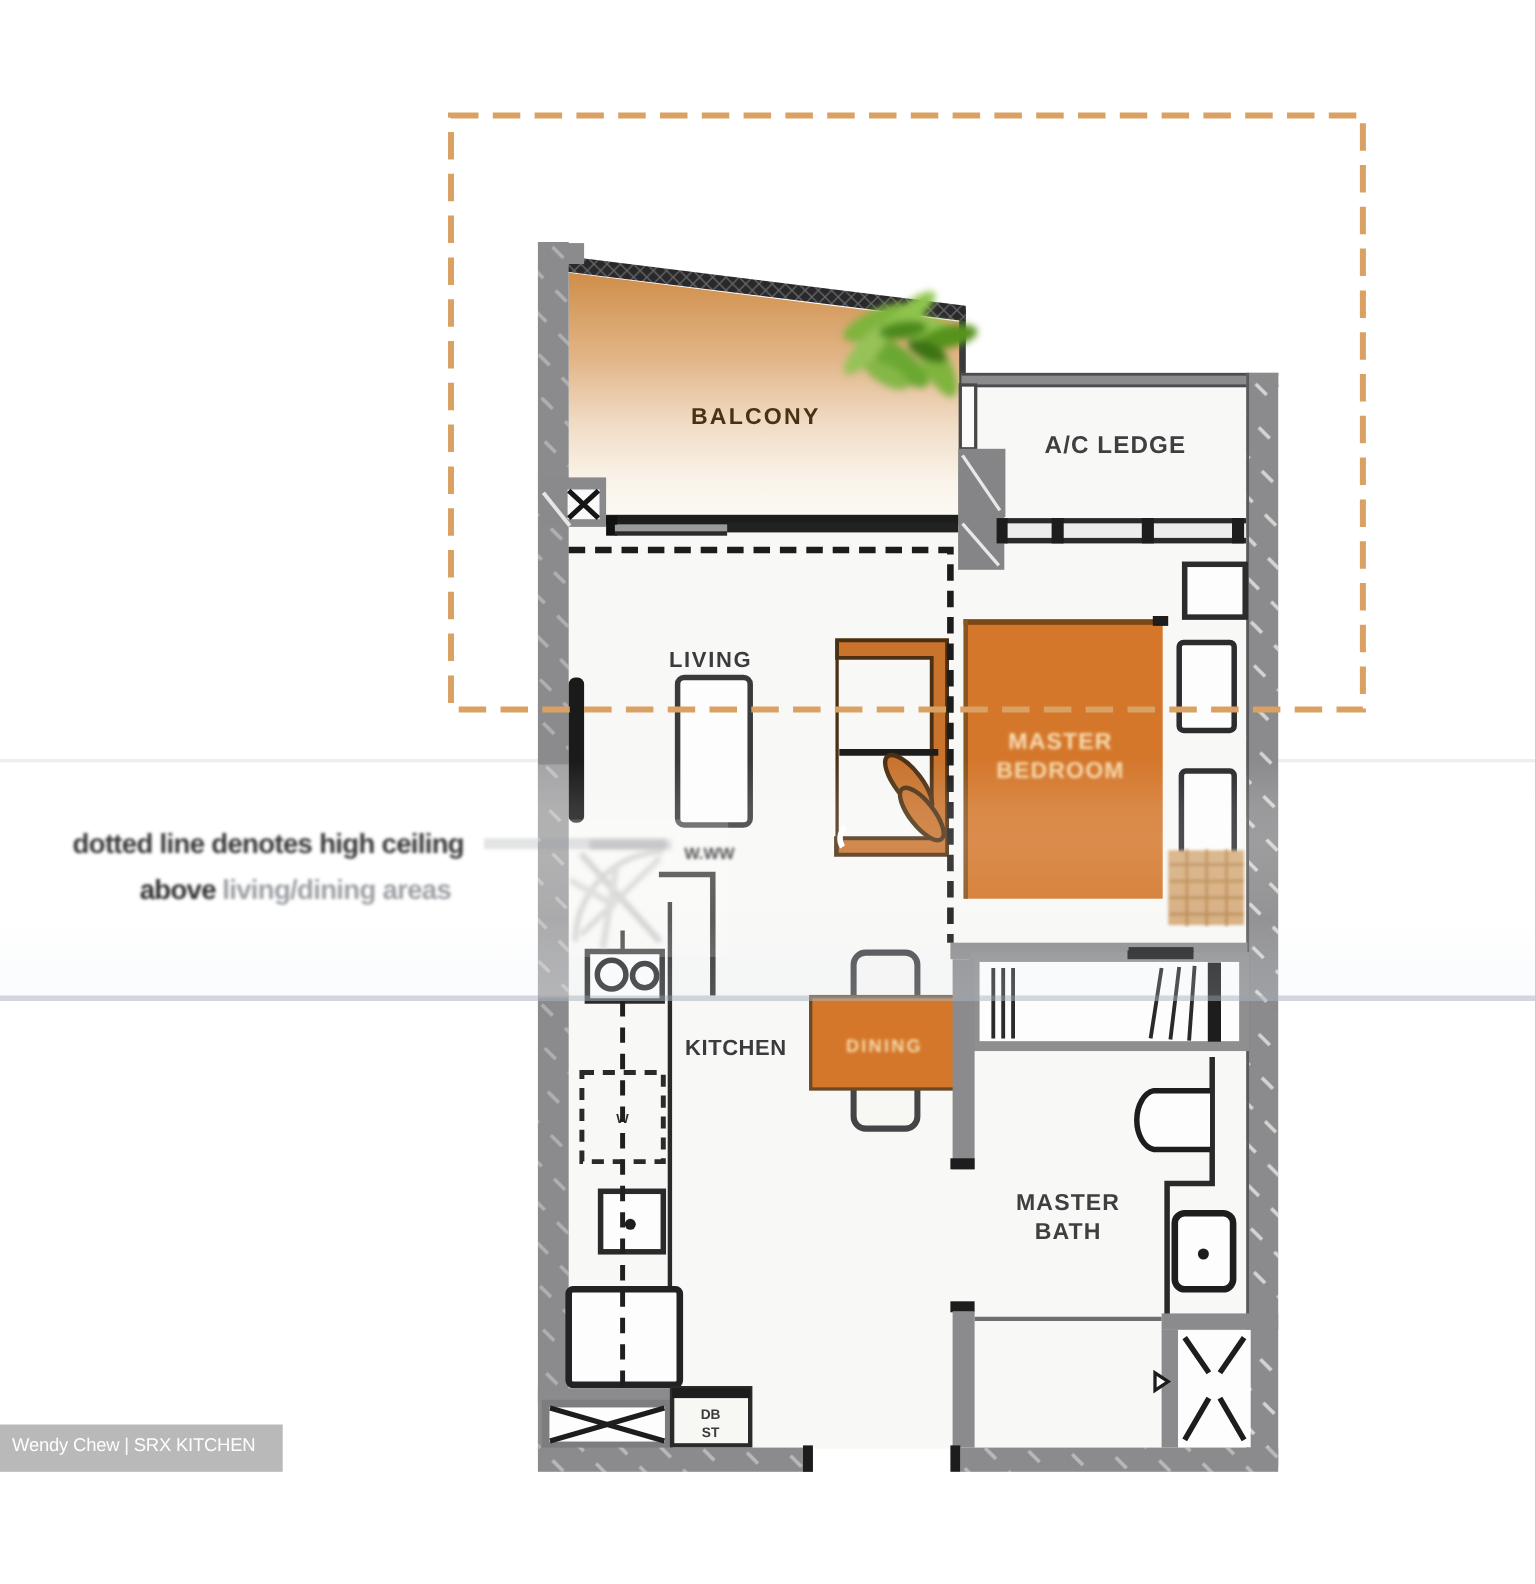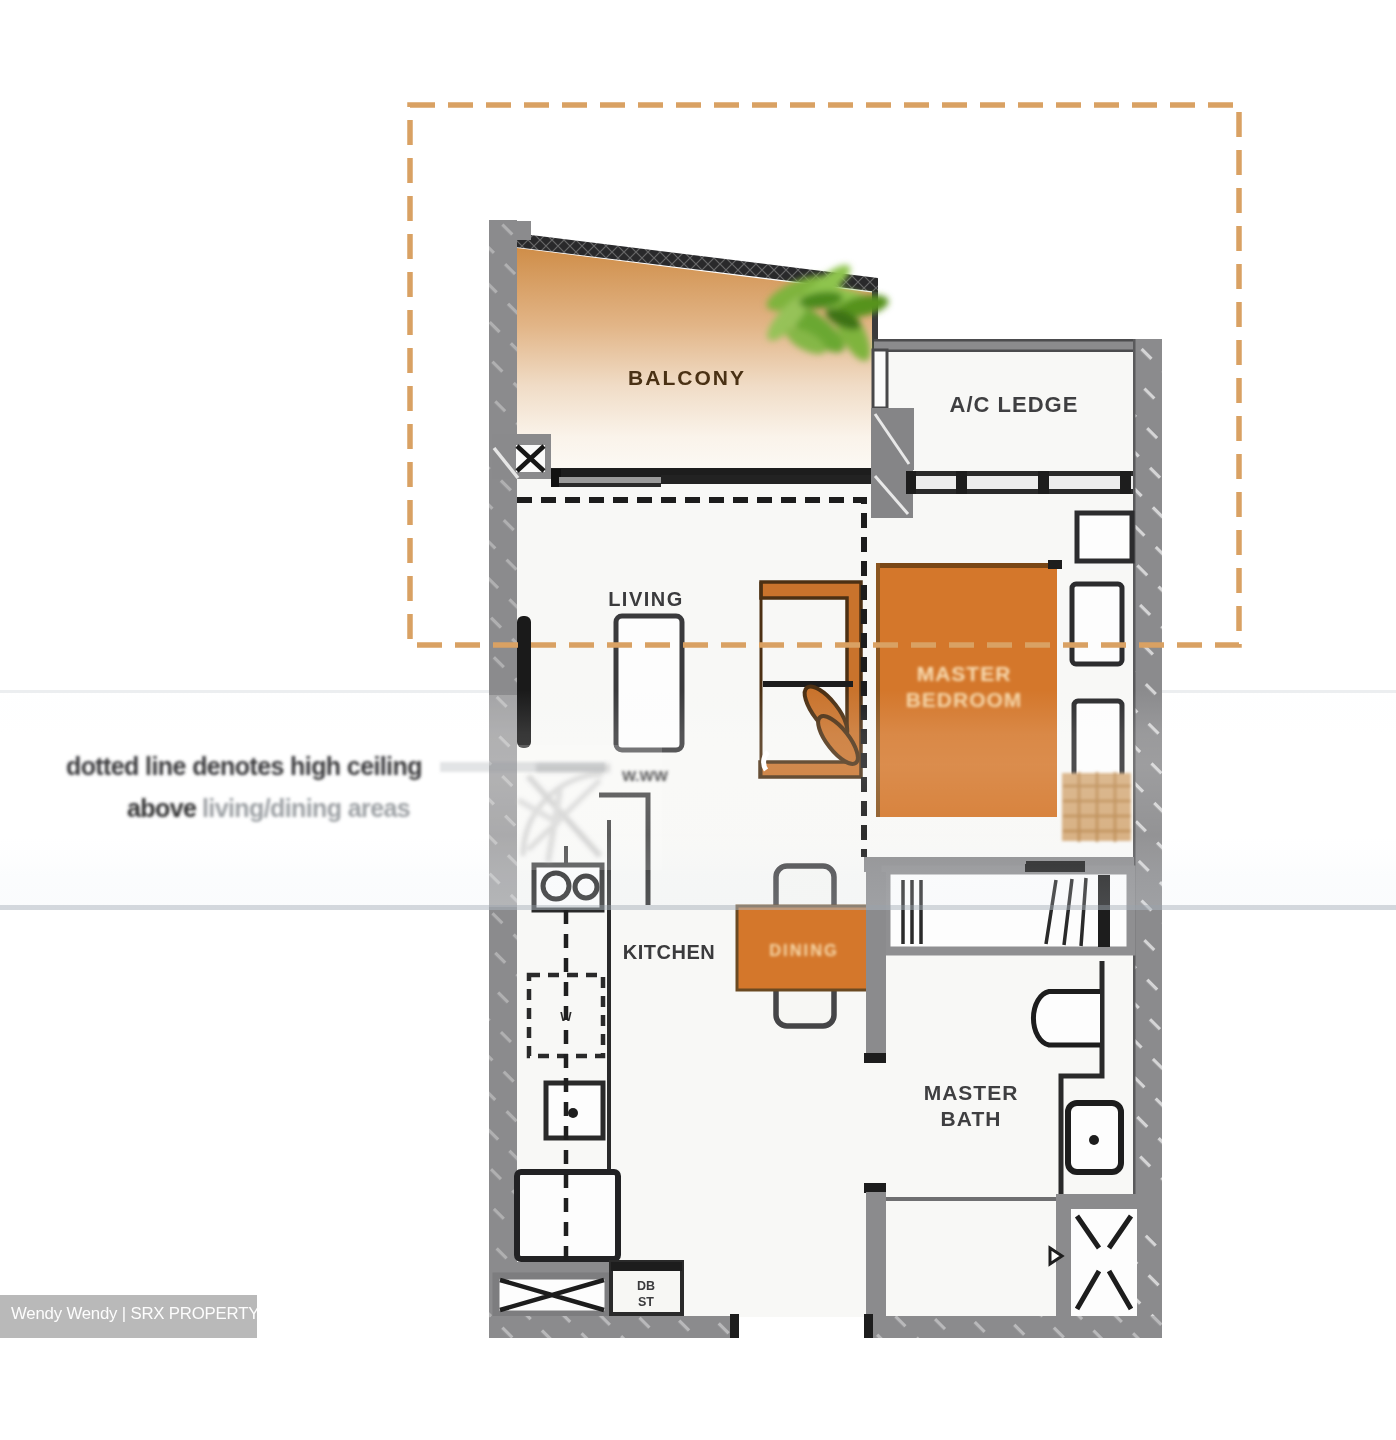--- a/index.html
+++ b/index.html
@@ -302,14 +302,14 @@
   <text x="127" y="817" font-size="25" font-weight="bold" letter-spacing="-0.6" fill="#2d2d2f">above</text>
   <text x="202" y="817" font-size="25" font-weight="bold" letter-spacing="-0.6" fill="#666c72" opacity="0.65">living/dining areas</text>
 </g>
 
 <rect x="410" y="105" width="829" height="540" fill="none" stroke="#d9a163" stroke-width="5.5" stroke-dasharray="25 13"></rect>
 
 </svg>
 
 <div style="position:absolute;left:0;top:1295px;width:257px;height:43px;background:#b9b9b9;"></div>
 
-<div style="position:absolute;left:11px;top:1304px;width:246px;font-size:16.8px;color:#fdfdfd;white-space:nowrap;letter-spacing:-0.2px;">Wendy Wendy | SRX PROPERTY</div>
+<div style="position:absolute;left:11px;top:1304px;width:246px;font-size:16.8px;color:#fdfdfd;white-space:nowrap;letter-spacing:-0.2px;">Wendy Chew | SRX KITCHEN</div>
 </div>
 
 </body></html>

